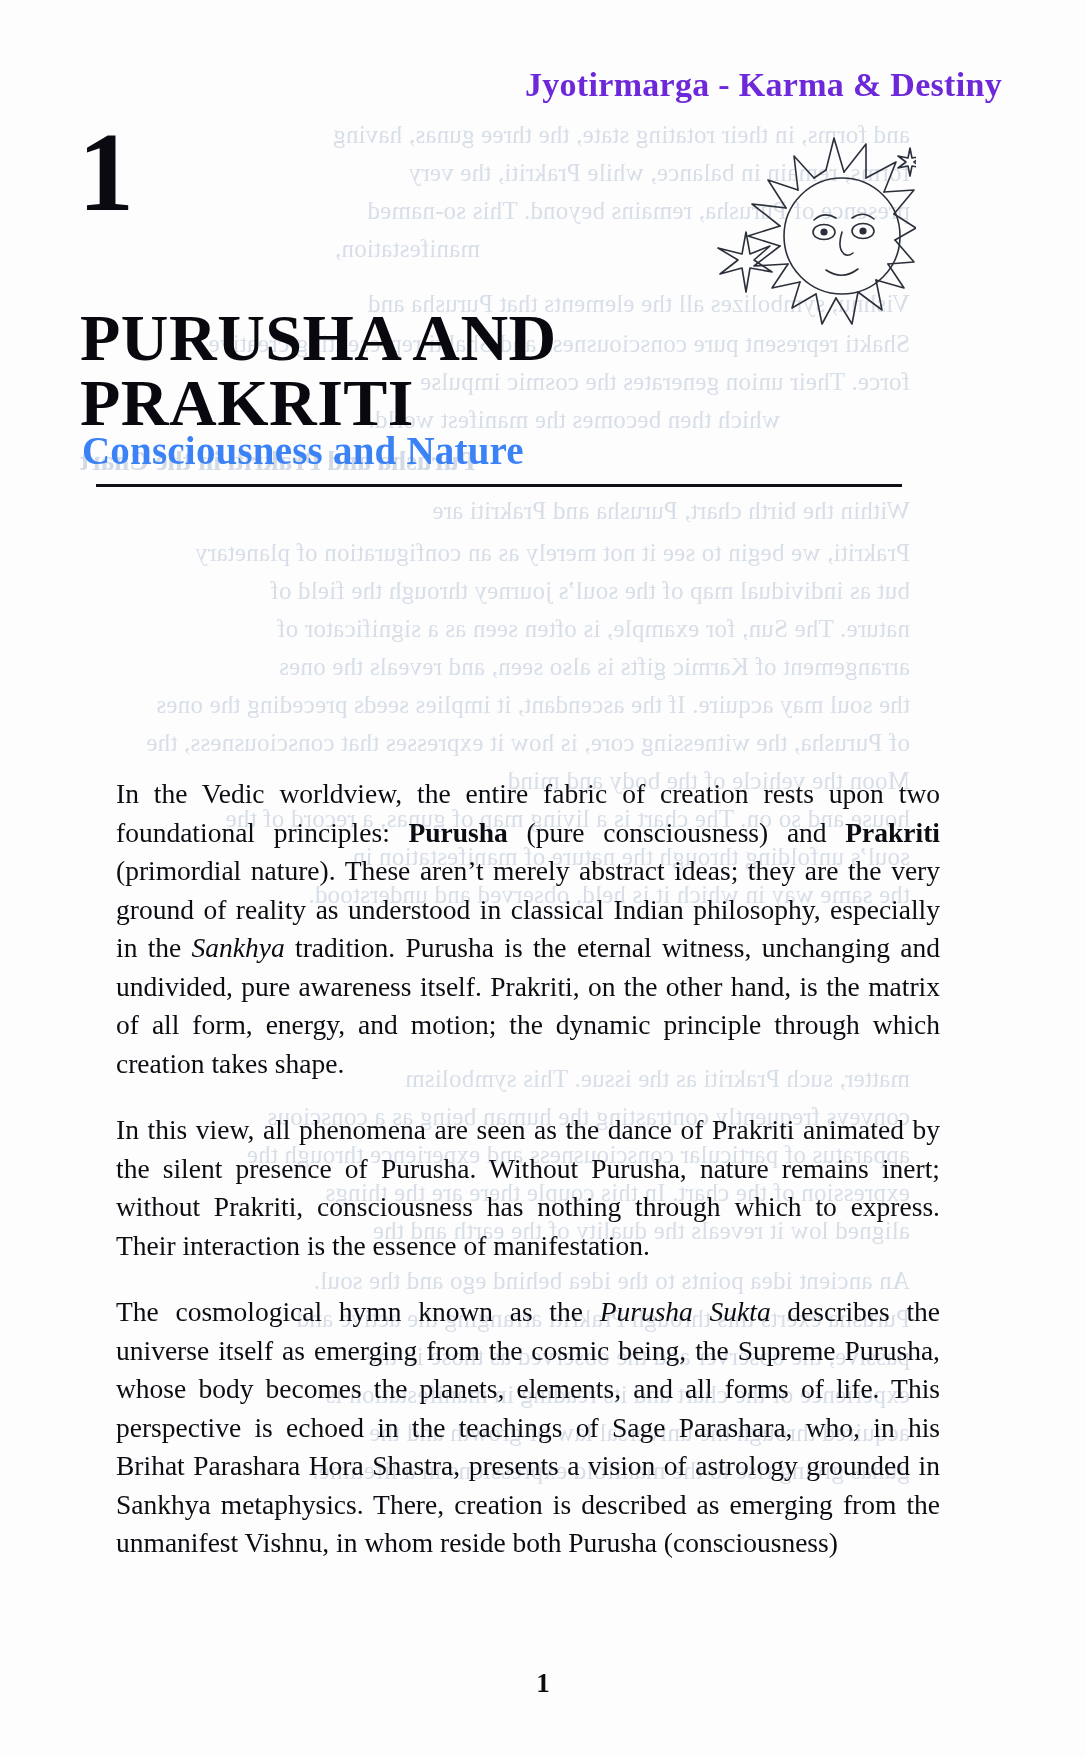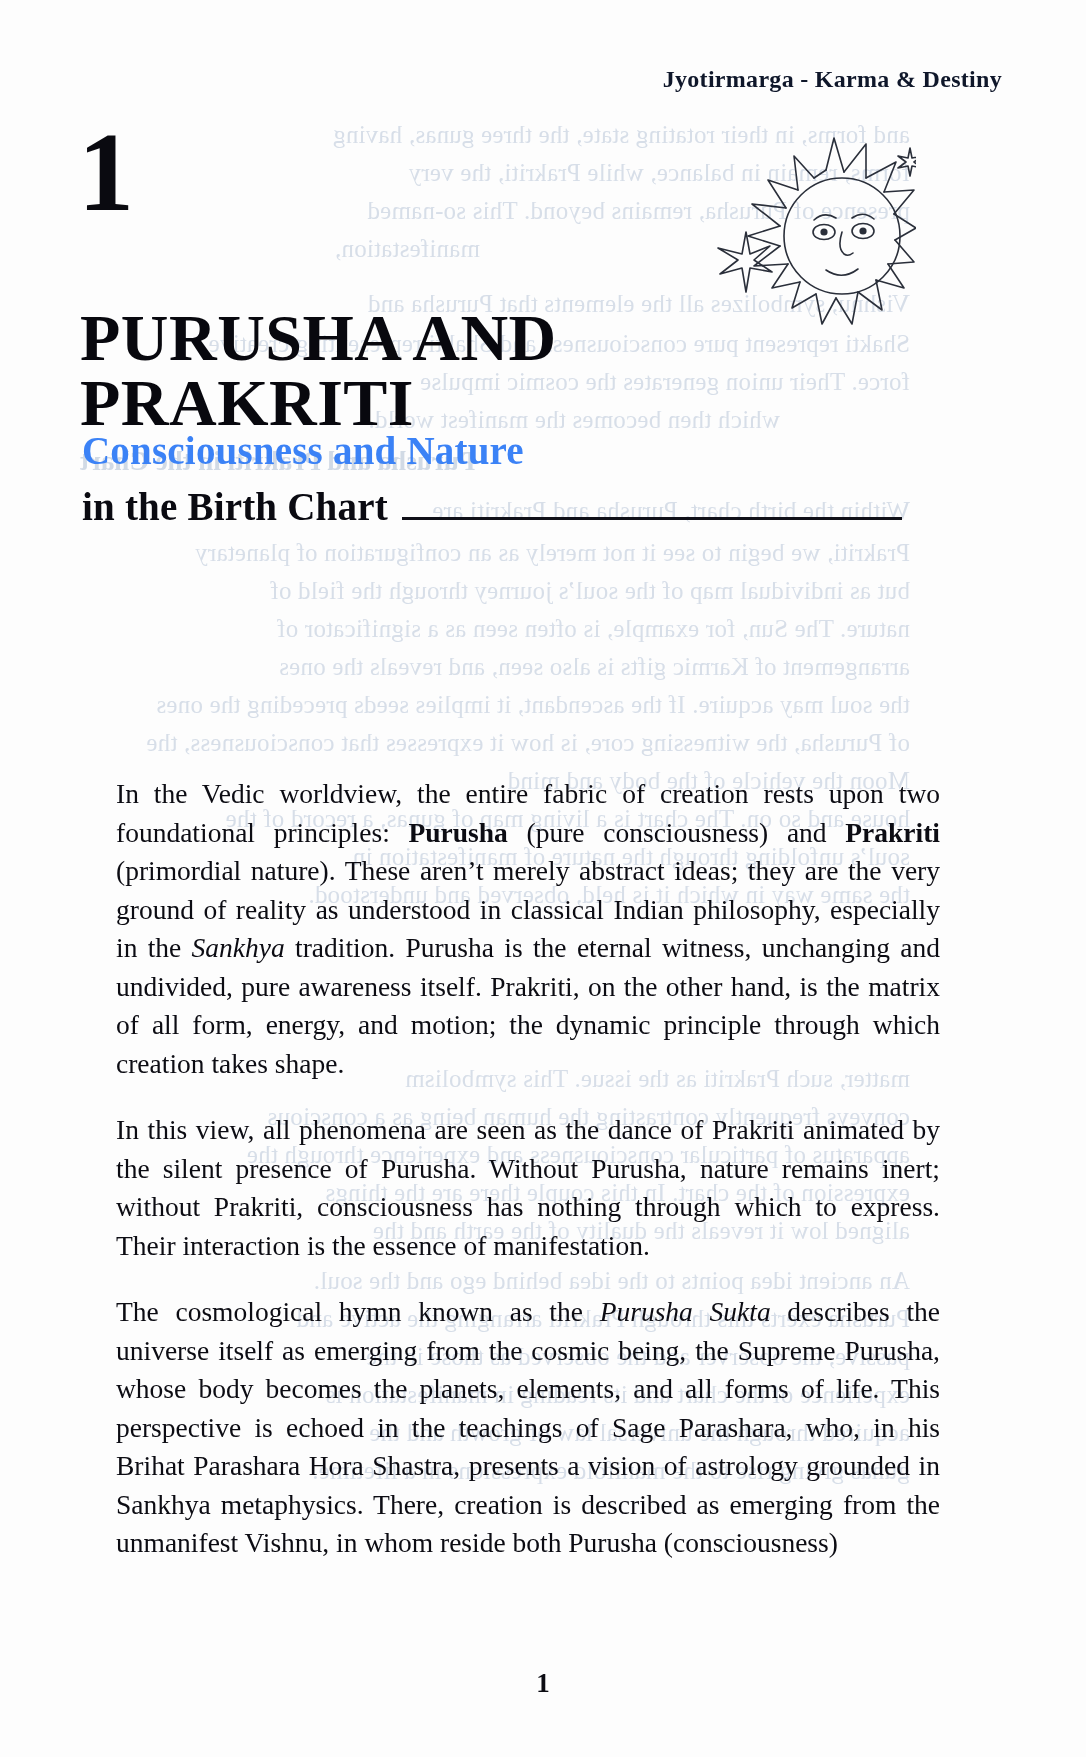--- a/index.html
+++ b/index.html
@@ -55,24 +55,24 @@
   .content {
     position: absolute;
     inset: 0;
     z-index: 2;
   }
 
   .running-header {
     position: absolute;
     top: 66px;
     right: 84px;
-    font-size: 24px;
+    font-size: 34px;
     font-weight: bold;
     letter-spacing: 0.3px;
-    color: #0f172a;
+    color: #6d28d9;
     font-family: "Liberation Serif", serif;
   }
 
   .chapter-number {
     position: absolute;
     left: 78px;
     top: 116px;
     font-size: 112px;
     font-weight: bold;
     line-height: 1;
@@ -271,21 +271,20 @@
     <div class="chapter-number">1</div>
 
     <h1 class="chapter-title">
       <span>PURUSHA AND</span>
       <span>PRAKRITI</span>
     </h1>
 
     <div class="subtitle-1">Consciousness and Nature</div>
 
     <div class="subtitle-2-row">
-      <div class="subtitle-2">in the Birth Chart</div>
       <div class="title-rule"></div>
     </div>
 
 
     <div class="body-col">
 
       <p class="para"><span>In the Vedic worldview, the entire fabric of creation rests upon two foundational principles: </span><b>Purusha</b><span> (pure consciousness) and </span><b>Prakriti</b><span> (primordial nature). These aren’t merely abstract ideas; they are the very ground of reality as understood in classical Indian philosophy, especially in the </span><i>Sankhya</i><span> tradition. Purusha is the eternal witness, unchanging and undivided, pure awareness itself. Prakriti, on the other hand, is the matrix of all form, energy, and motion; the dynamic principle through which creation takes shape.</span></p>
 
       <p class="para">In this view, all phenomena are seen as the dance of Prakriti animated by the silent presence of Purusha. Without Purusha, nature remains inert; without Prakriti, consciousness has nothing through which to express. Their interaction is the essence of manifestation.</p>
 

